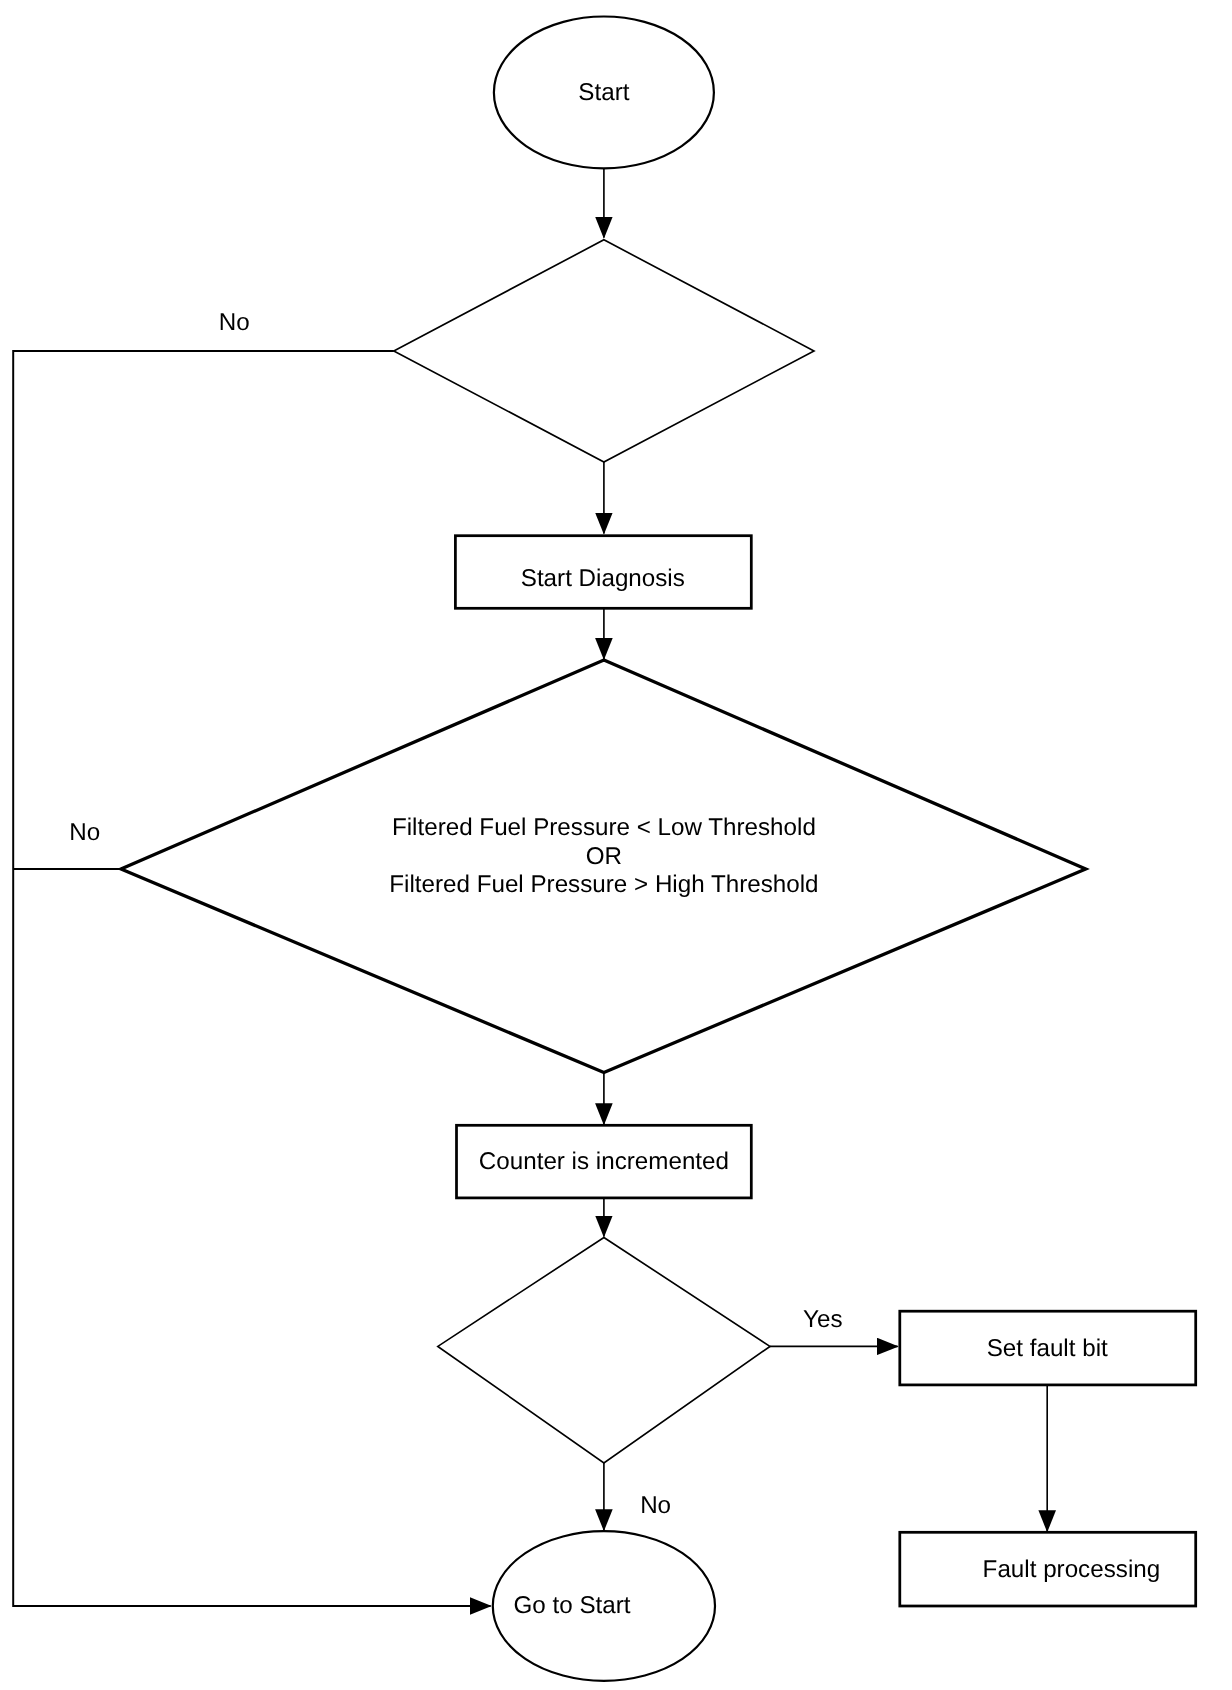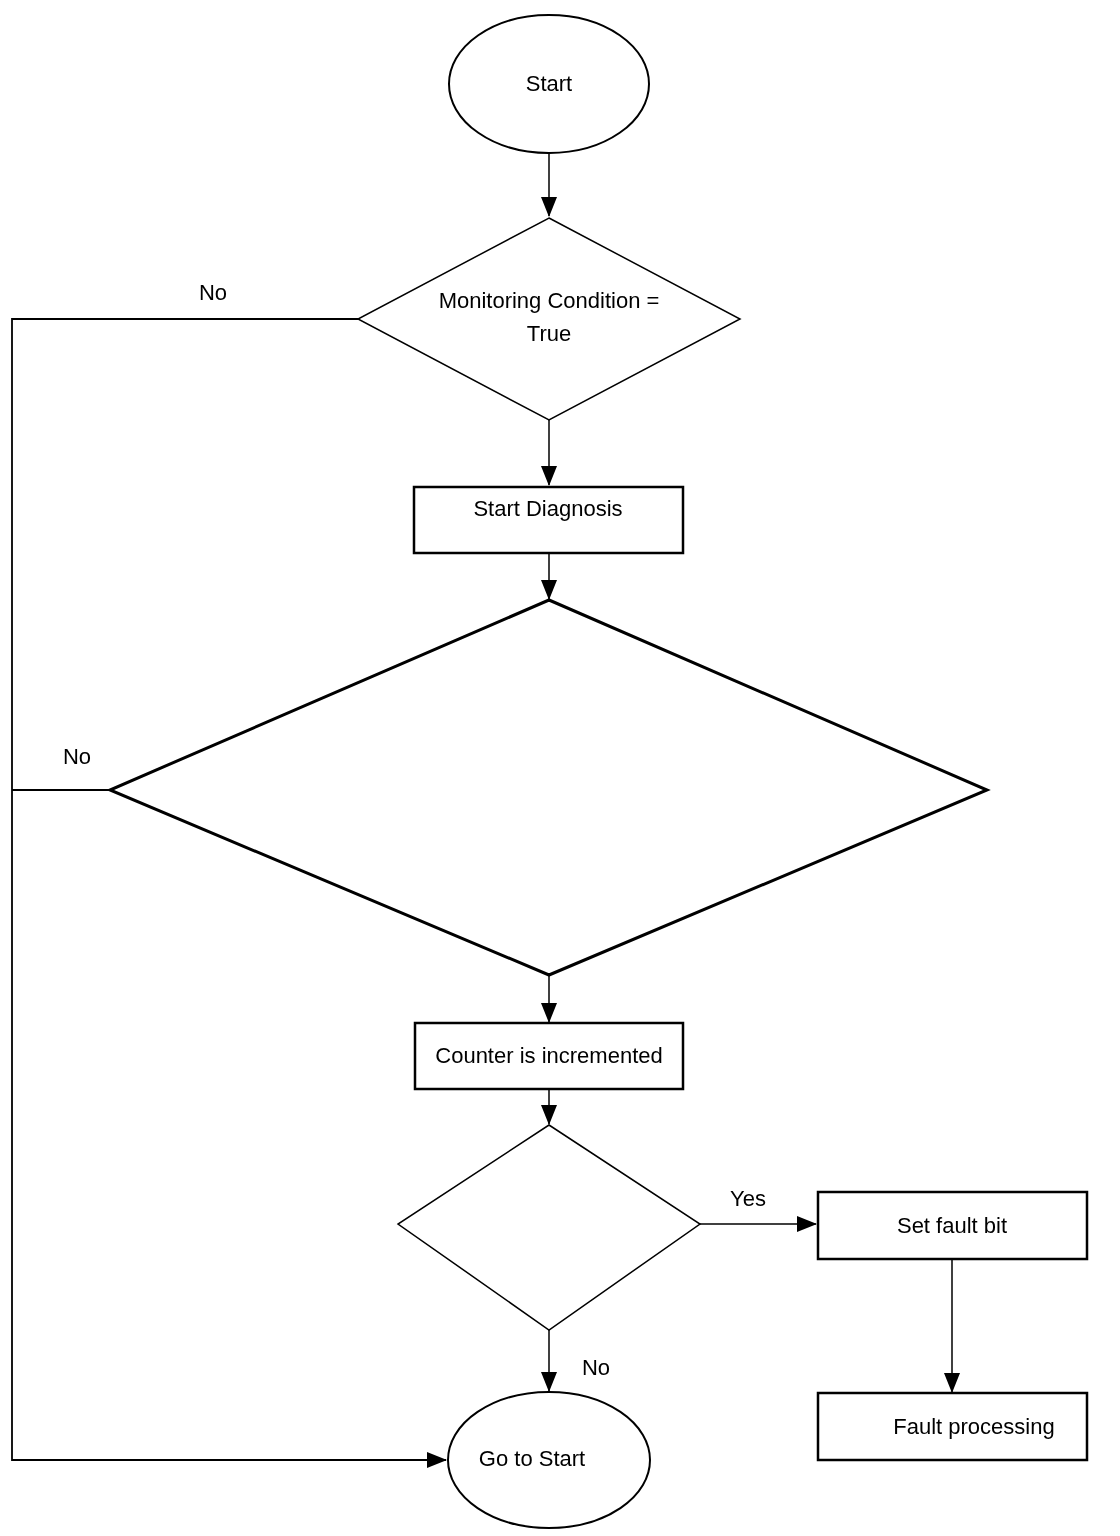--- a/index.html
+++ b/index.html
@@ -62,34 +62,35 @@
     <polygon points="549,600 987,790 549,975 110,790" fill="#ffffff" stroke="#000000" stroke-width="3"></polygon>
     <rect x="415" y="1023" width="268" height="66" fill="#ffffff" stroke="#000000" stroke-width="2.5"></rect>
     <polygon points="549,1125 700,1224 549,1330 398,1224" fill="#ffffff" stroke="#000000" stroke-width="1.5"></polygon>
     <rect x="818" y="1192" width="269" height="67" fill="#ffffff" stroke="#000000" stroke-width="2.5"></rect>
     <rect x="818" y="1393" width="269" height="67" fill="#ffffff" stroke="#000000" stroke-width="2.5"></rect>
     <ellipse cx="549" cy="1460" rx="101" ry="68" fill="#ffffff" stroke="#000000" stroke-width="2"></ellipse>
   </svg>
 
   <div class="label" style="left:549px; top:84px;">Start</div>
 
-  <div class="label lh33" style="left:549px; top:317px;">Monitoring Condition =
-True</div>
 
-  <div class="label" style="left:548px; top:509px;">Start Diagnosis</div>
+  <div class="label" style="left:548px; top:526px;">Start Diagnosis</div>
 
+  <div class="label" style="left:549px; top:778px;">Filtered Fuel Pressure &lt; Low Threshold
+OR
+Filtered Fuel Pressure &gt; High Threshold</div>
 
   <div class="label" style="left:549px; top:1056px;text-align:center;">Counter is incremented</div>
 
 
   <div class="label" style="left:952px; top:1226px;">Set fault bit</div>
 
   <div class="label" style="left:952px; top:1427px;margin-left:22px;">Fault processing</div>
 
-  <div class="label" style="left:532px; top:1459px;">Go to Start</div>
+  <div class="label" style="left:520px; top:1459px;">Go to Start</div>
 
   <div class="label" style="left:213px; top:293px;">No</div>
 
   <div class="label" style="left:77px; top:757px;">No</div>
 
   <div class="label" style="left:748px; top:1199px;">Yes</div>
 
   <div class="label" style="left:596px; top:1368px;">No</div>
 
 </div>

